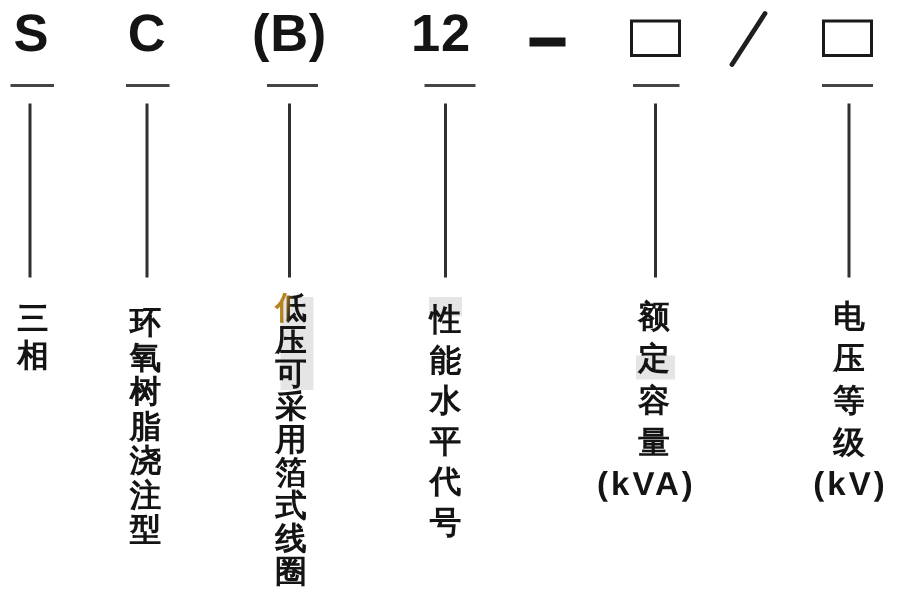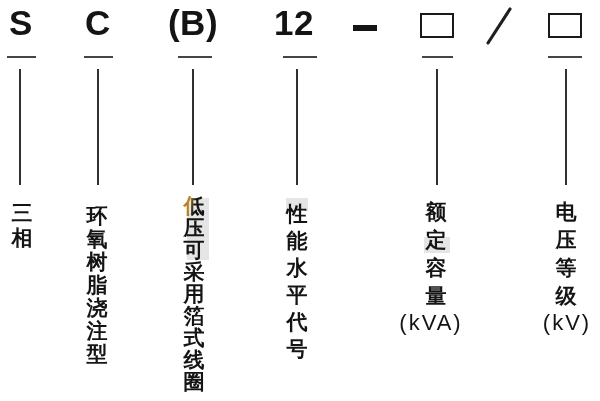--- a/index.html
+++ b/index.html
@@ -57,21 +57,21 @@
   .vlabel-5{left:418px;top:201px;} .vlabel-5 .vchar{margin-bottom:7px;}
   .vlabel-6{left:548px;top:201px;} .vlabel-6 .vchar{margin-bottom:7px;}
   
   .vlabel-3 .vchar:first-child{
     background:linear-gradient(100deg,#b5831f 38%,#141414 52%);
     -webkit-background-clip:text;background-clip:text;color:transparent;
   }
   
   .unit{
     position:absolute;top:310px;width:120px;text-align:center;
-    font-size:22px;font-weight:400;color:#141414;letter-spacing:2px;white-space:nowrap;
+    font-size:22px;font-weight:700;color:#141414;letter-spacing:2px;white-space:nowrap;
   }
   .unit-kva{left:371px;}
   .unit-kv{left:507px;}
   
   .ghost{position:absolute;background:#a8a8a8;opacity:0.30;z-index:0;}
   .ghost-1{left:187px;top:198px;width:22px;height:62px;}
   .ghost-2{left:286px;top:198px;width:22px;height:13px;}
   .ghost-3{left:424px;top:237px;width:26px;height:16px;}
   .vlabel,.sym,.unit{z-index:1;}
 </style>

